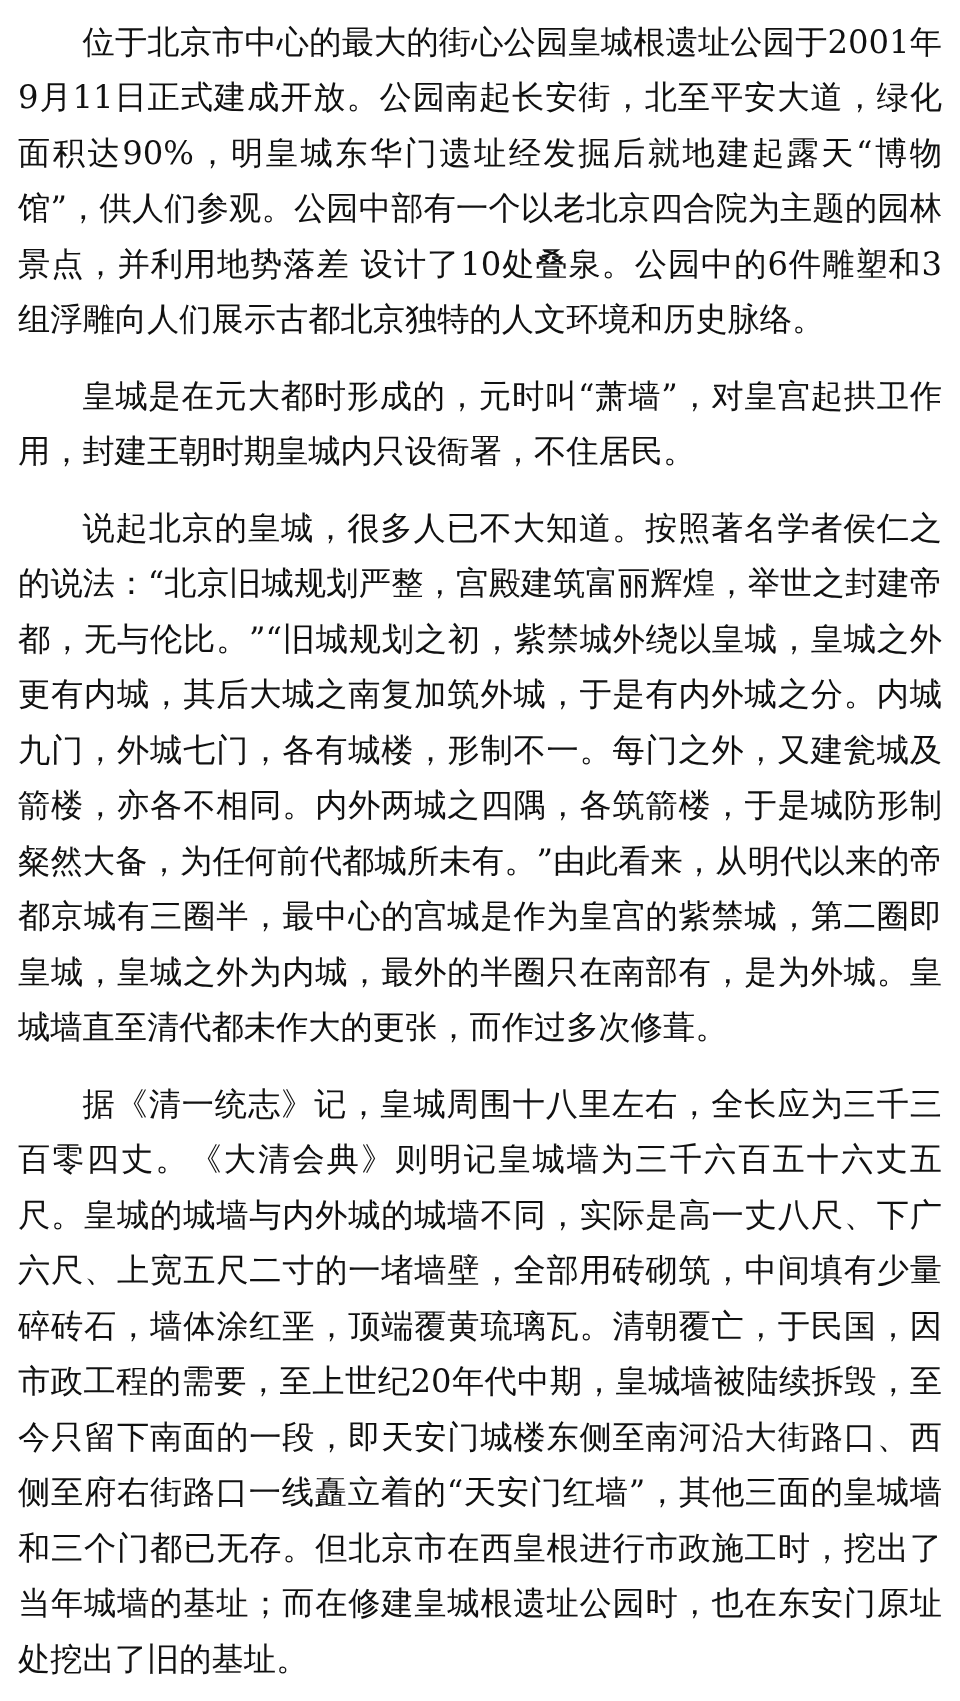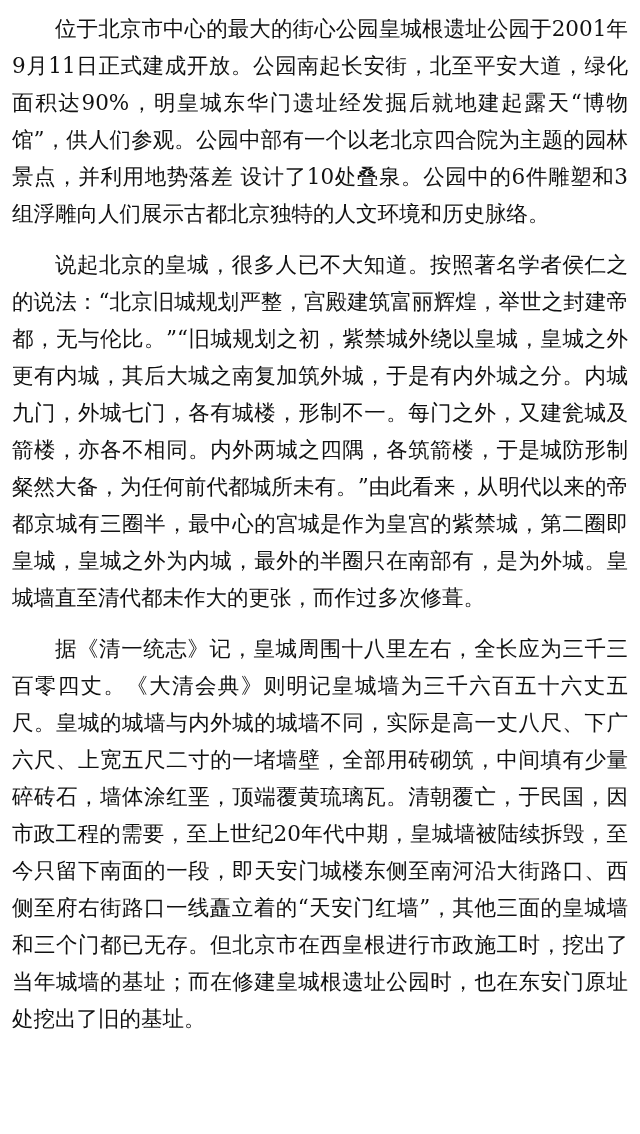--- a/index.html
+++ b/index.html
@@ -34,15 +34,16 @@
   }
   .para:last-child {
     margin-bottom: 0;
   }
 </style>
 </head>
 <body>
 
 <div id="page">
   <p class="para">位于北京市中心的最大的街心公园皇城根遗址公园于2001年9月11日正式建成开放。公园南起长安街，北至平安大道，绿化面积达90%，明皇城东华门遗址经发掘后就地建起露天“博物馆”，供人们参观。公园中部有一个以老北京四合院为主题的园林景点，并利用地势落差  设计了10处叠泉。公园中的6件雕塑和3组浮雕向人们展示古都北京独特的人文环境和历史脉络。</p>
+  <p class="para">皇城是在元大都时形成的，元时叫“萧墙”，对皇宫起拱卫作用，封建王朝时期皇城内只设衙署，不住居民。</p>
   <p class="para">说起北京的皇城，很多人已不大知道。按照著名学者侯仁之的说法：“北京旧城规划严整，宫殿建筑富丽辉煌，举世之封建帝都，无与伦比。”“旧城规划之初，紫禁城外绕以皇城，皇城之外更有内城，其后大城之南复加筑外城，于是有内外城之分。内城九门，外城七门，各有城楼，形制不一。每门之外，又建瓮城及箭楼，亦各不相同。内外两城之四隅，各筑箭楼，于是城防形制粲然大备，为任何前代都城所未有。”由此看来，从明代以来的帝都京城有三圈半，最中心的宫城是作为皇宫的紫禁城，第二圈即皇城，皇城之外为内城，最外的半圈只在南部有，是为外城。皇城墙直至清代都未作大的更张，而作过多次修葺。</p>
   <p class="para">据《清一统志》记，皇城周围十八里左右，全长应为三千三百零四丈。《大清会典》则明记皇城墙为三千六百五十六丈五尺。皇城的城墙与内外城的城墙不同，实际是高一丈八尺、下广六尺、上宽五尺二寸的一堵墙壁，全部用砖砌筑，中间填有少量碎砖石，墙体涂红垩，顶端覆黄琉璃瓦。清朝覆亡，于民国，因市政工程的需要，至上世纪20年代中期，皇城墙被陆续拆毁，至今只留下南面的一段，即天安门城楼东侧至南河沿大街路口、西侧至府右街路口一线矗立着的“天安门红墙”，其他三面的皇城墙和三个门都已无存。但北京市在西皇根进行市政施工时，挖出了当年城墙的基址；而在修建皇城根遗址公园时，也在东安门原址处挖出了旧的基址。</p>
 </div>
 
 </body></html>

